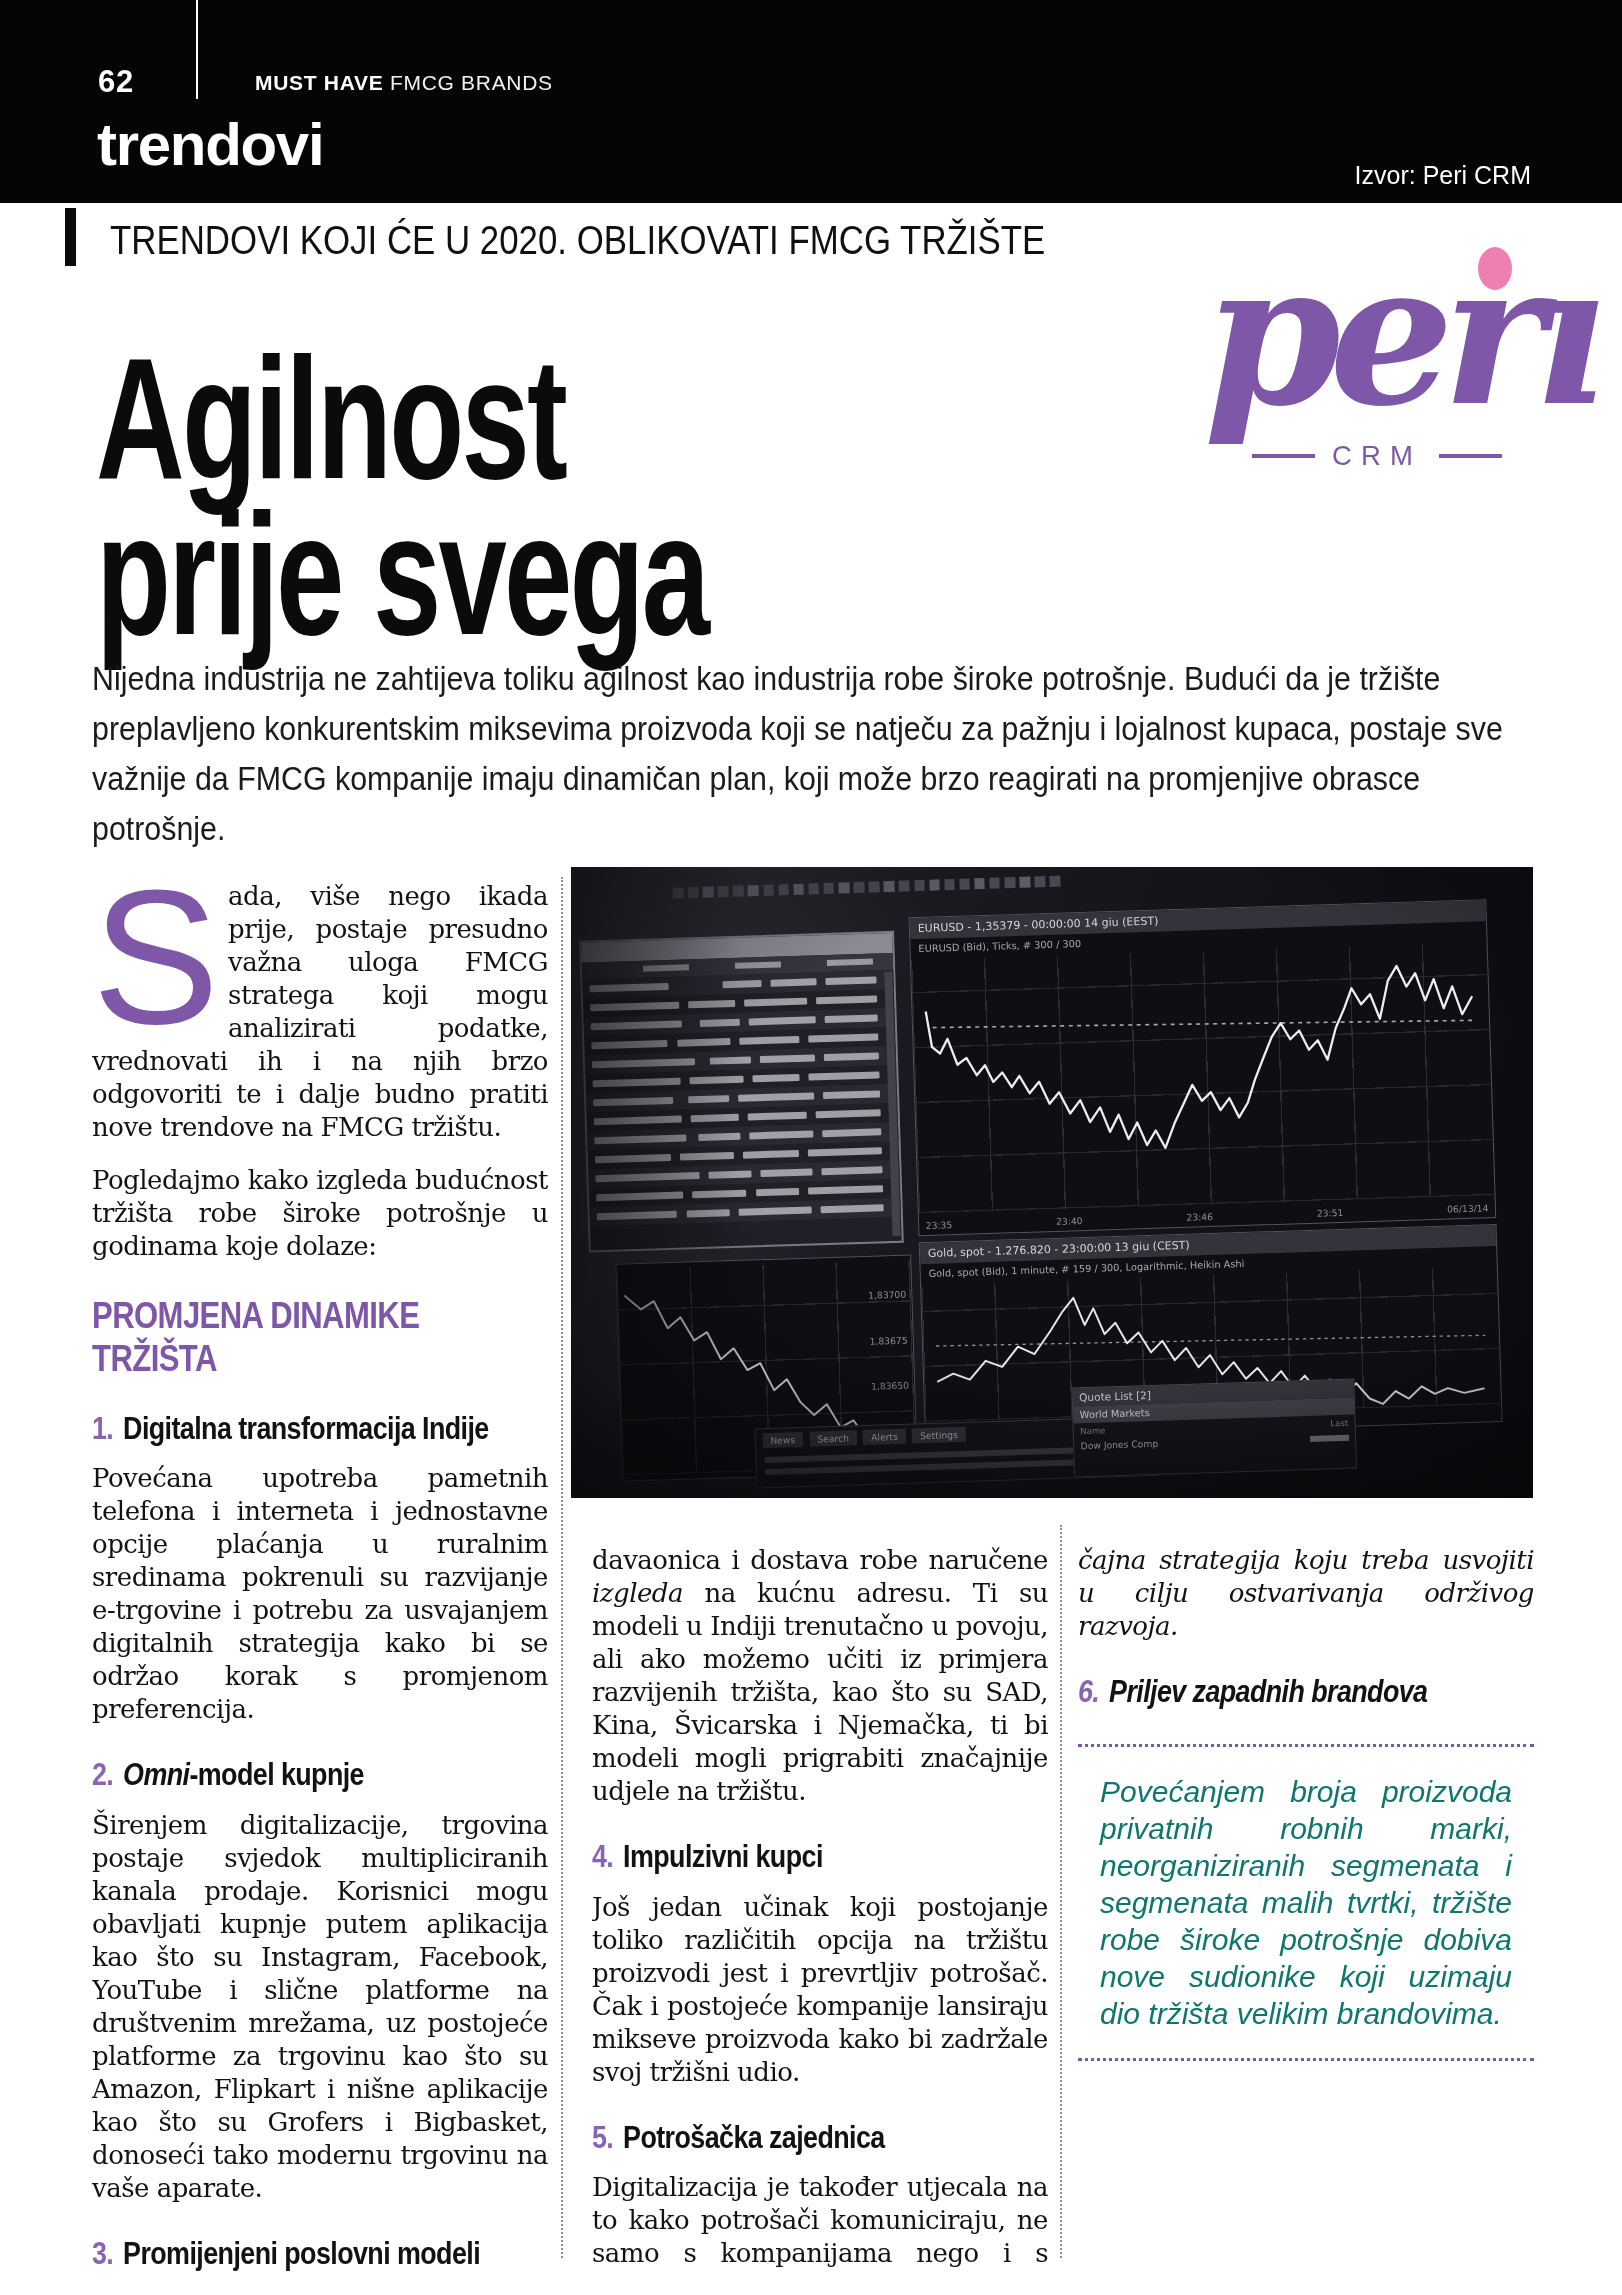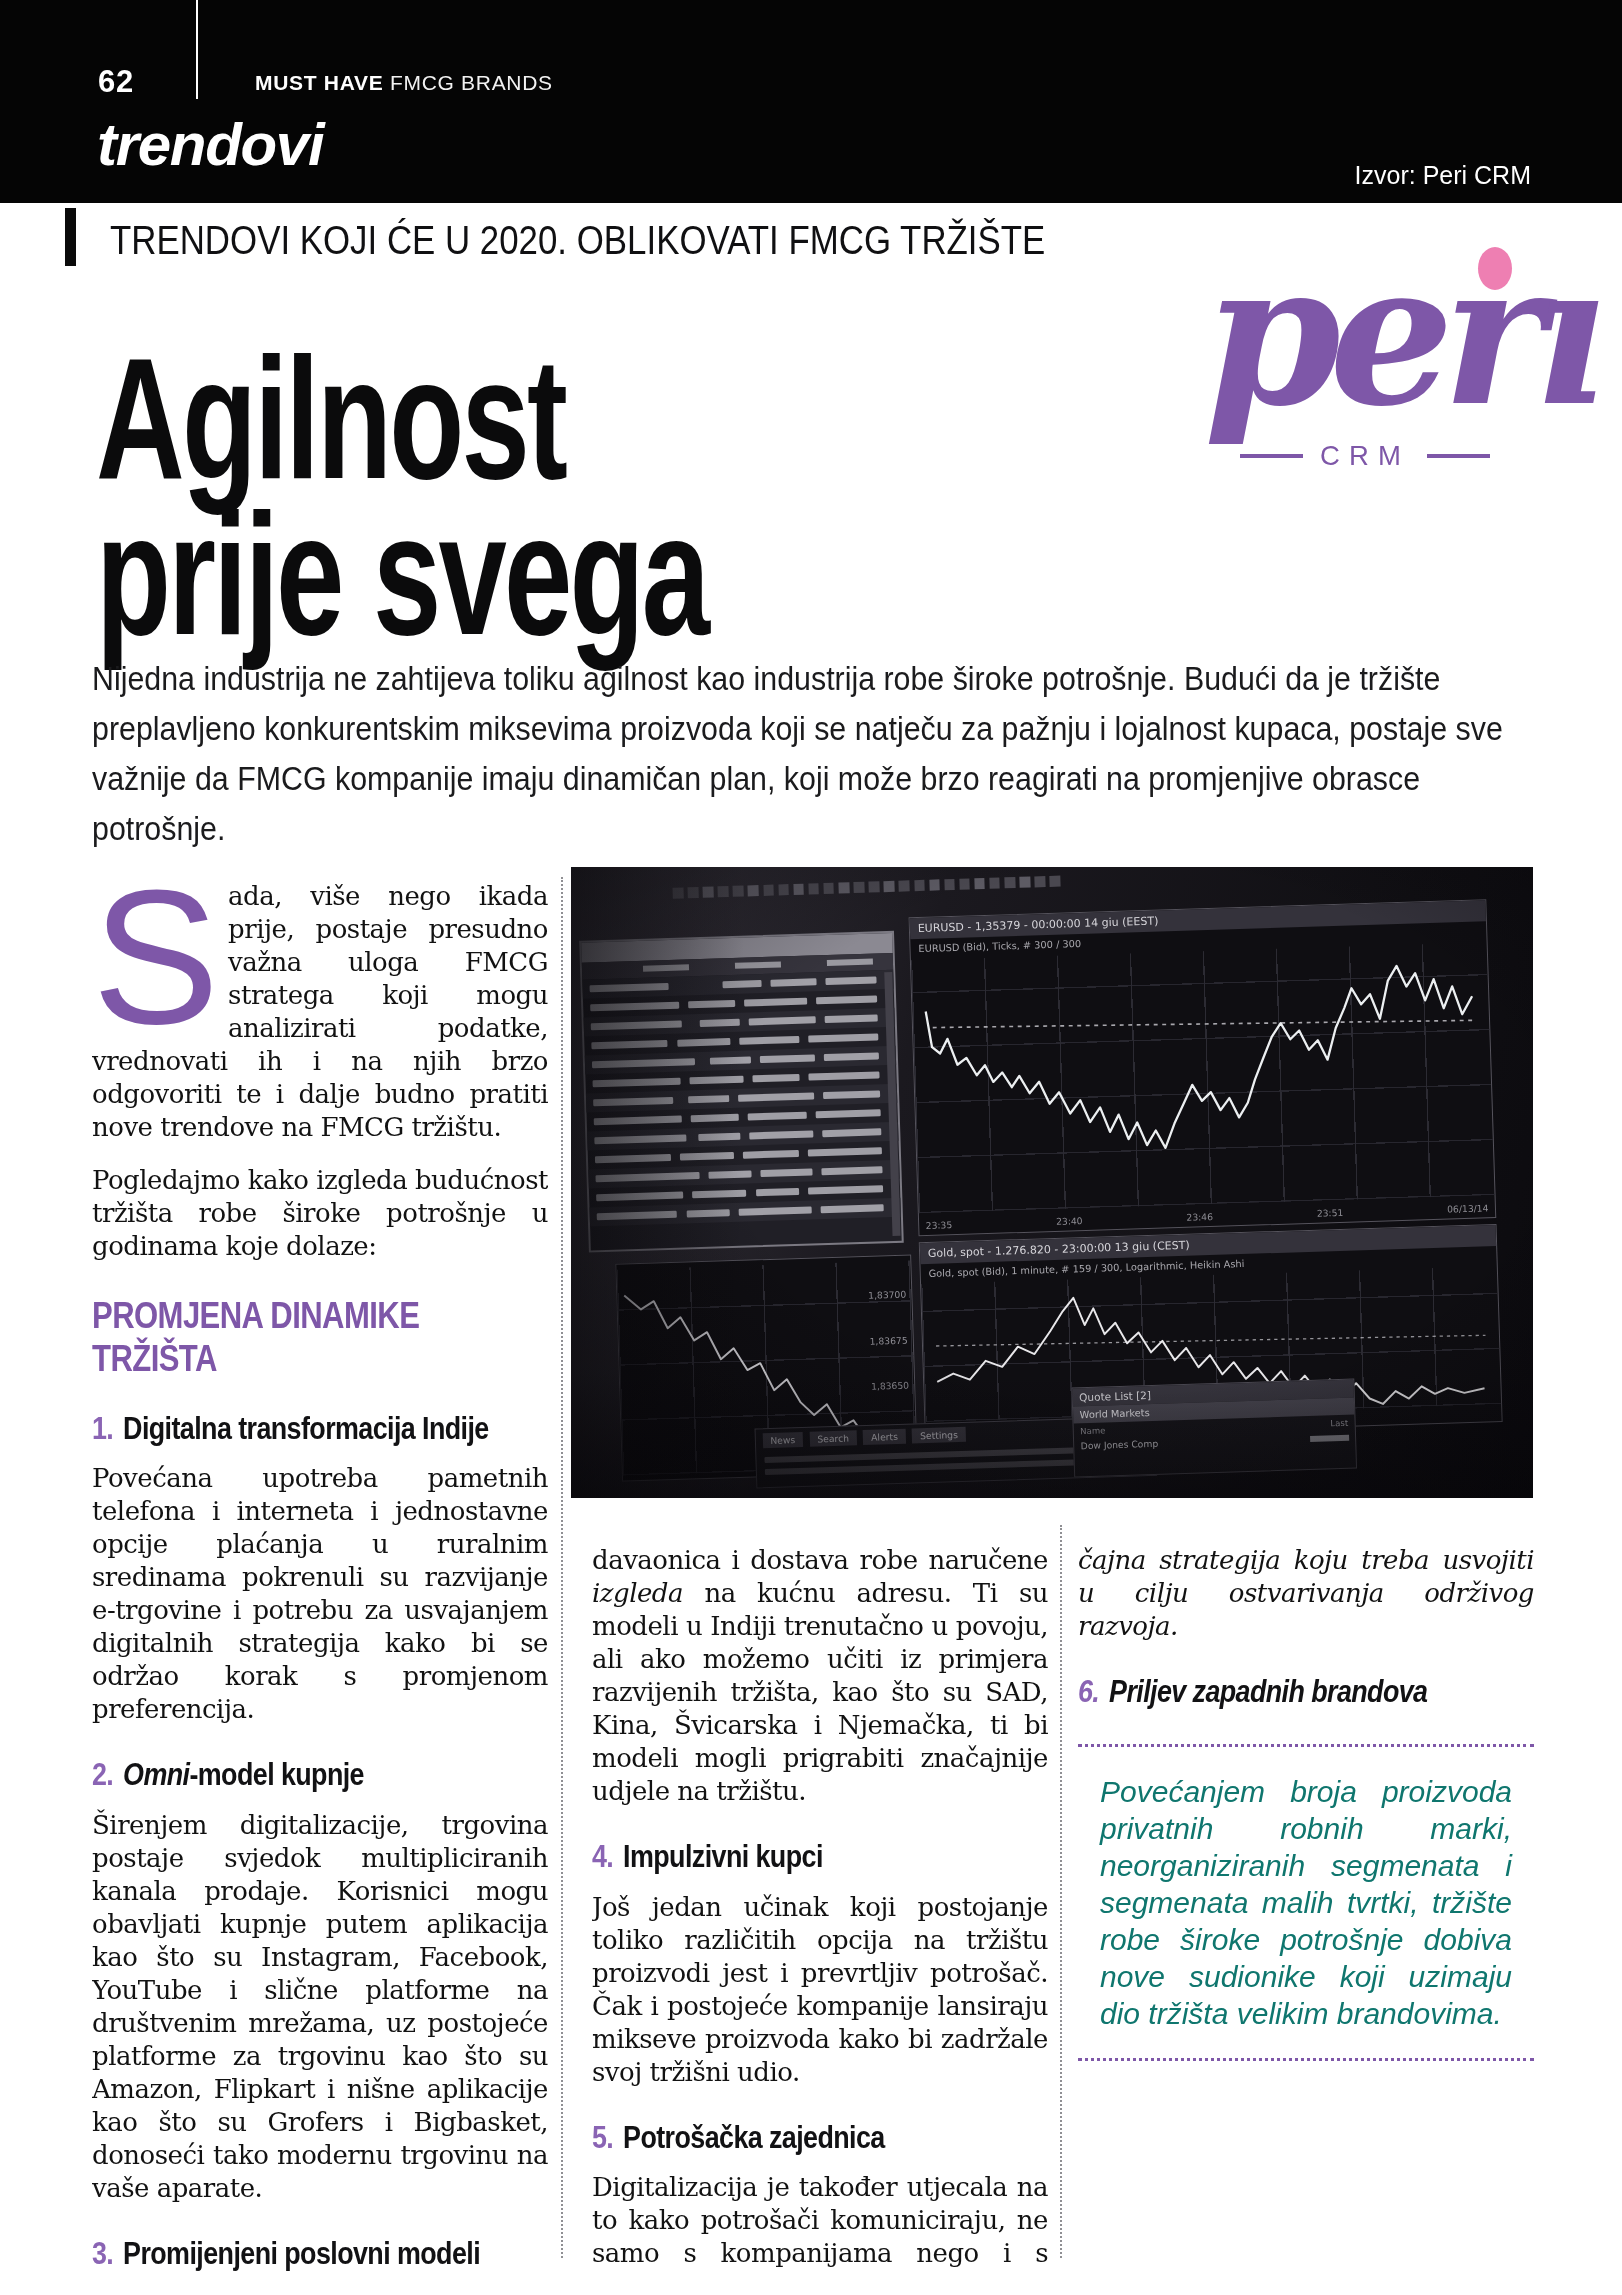--- a/index.html
+++ b/index.html
@@ -5,35 +5,35 @@
   html,body{margin:0;padding:0;background:#555;}
   #page{position:relative;width:1623px;height:2295px;background:#ffffff;overflow:hidden;
         font-family:"Liberation Sans",sans-serif;color:#111;}
   
   .band{position:absolute;left:0;top:0;width:1623px;height:203px;background:#050505;color:#fff;}
   .pagenum{position:absolute;left:98px;top:64px;font-size:31px;font-weight:bold;letter-spacing:0.7px;}
   .hline{position:absolute;left:196px;top:0;width:2px;height:99px;background:#fff;}
   .brand{position:absolute;left:255px;top:71px;font-size:21px;letter-spacing:0.7px;}
   .brand b{font-weight:bold;margin-right:6.5px;}
   .brand span{font-weight:normal;opacity:.95;}
-  .sectitle{position:absolute;left:97px;top:110px;font-size:60px;font-weight:bold;letter-spacing:-1.3px;font-style:italic;}
+  .sectitle{position:absolute;left:97px;top:110px;font-size:60px;font-weight:bold;letter-spacing:-1.3px;}
   .source{position:absolute;right:92px;top:161px;font-size:25px;font-weight:normal;}
   
   .kickbar{position:absolute;left:65px;top:208px;width:10.5px;height:58px;background:#0a0a0a;}
   .kicker{position:absolute;left:110px;top:217px;font-size:41px;color:#101012;letter-spacing:0;
           transform:scaleX(.85);transform-origin:0 0;white-space:nowrap;font-weight:normal;}
   
   .headline{position:absolute;left:96px;top:340px;font-weight:bold;font-size:173px;line-height:156px;
             color:#0b0b0c;letter-spacing:-3.9px;transform:scaleX(.71);transform-origin:0 0;white-space:nowrap;}
   
   .logo{position:absolute;left:1178px;top:216px;width:366px;height:262px;}
   .logo .script{position:absolute;left:26px;top:19.6px;font-family:"DejaVu Serif",serif;font-style:italic;
                 font-weight:bold;font-size:196px;line-height:196px;color:#7E57A8;letter-spacing:-11.8px;}
   .logo .dot{position:absolute;left:300px;top:31px;width:34px;height:43px;border-radius:50%;background:#EE7FB2;}
-  .logo .crmrow{position:absolute;left:4px;top:224px;width:366px;display:flex;align-items:center;justify-content:center;gap:17px;}
+  .logo .crmrow{position:absolute;left:16px;top:224px;width:366px;display:flex;align-items:center;justify-content:center;gap:17px;}
   .logo .dash{height:4.6px;width:63px;background:#7E57A8;}
   .logo .crm{font-size:27.5px;letter-spacing:9.2px;color:#7E57A8;font-weight:normal;}
   
   .intro{position:absolute;left:92px;top:654px;width:1570px;font-size:33px;line-height:50px;
          color:#1b1b1d;transform:scaleX(.92);transform-origin:0 0;}
   
   .col{position:absolute;width:456px;font-family:"DejaVu Serif",serif;font-size:26px;line-height:33px;
        color:#121212;text-align:justify;letter-spacing:-0.5px;}
   #col1{left:92px;top:880px;height:1394px;overflow:hidden;}
   #col2{left:592px;top:1544px;height:726px;overflow:hidden;}

